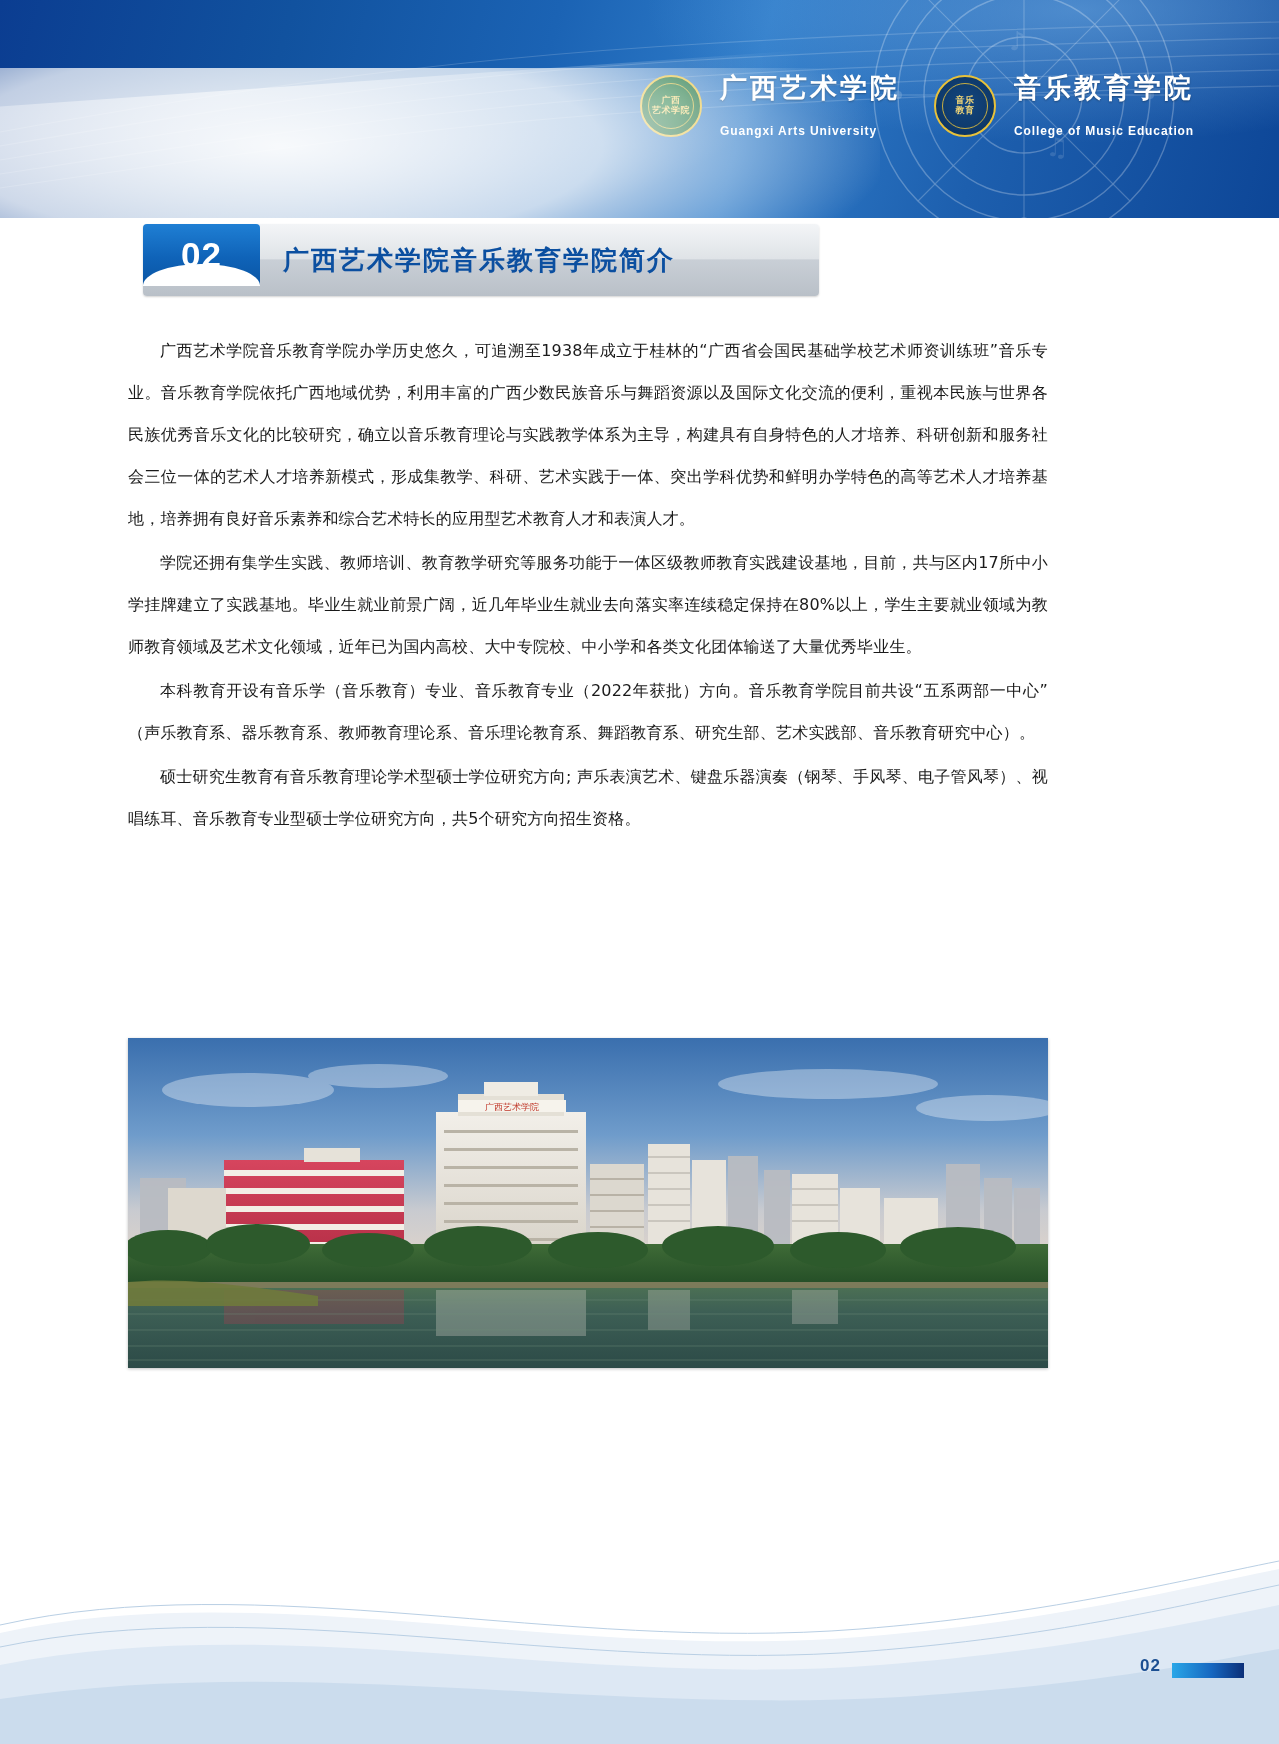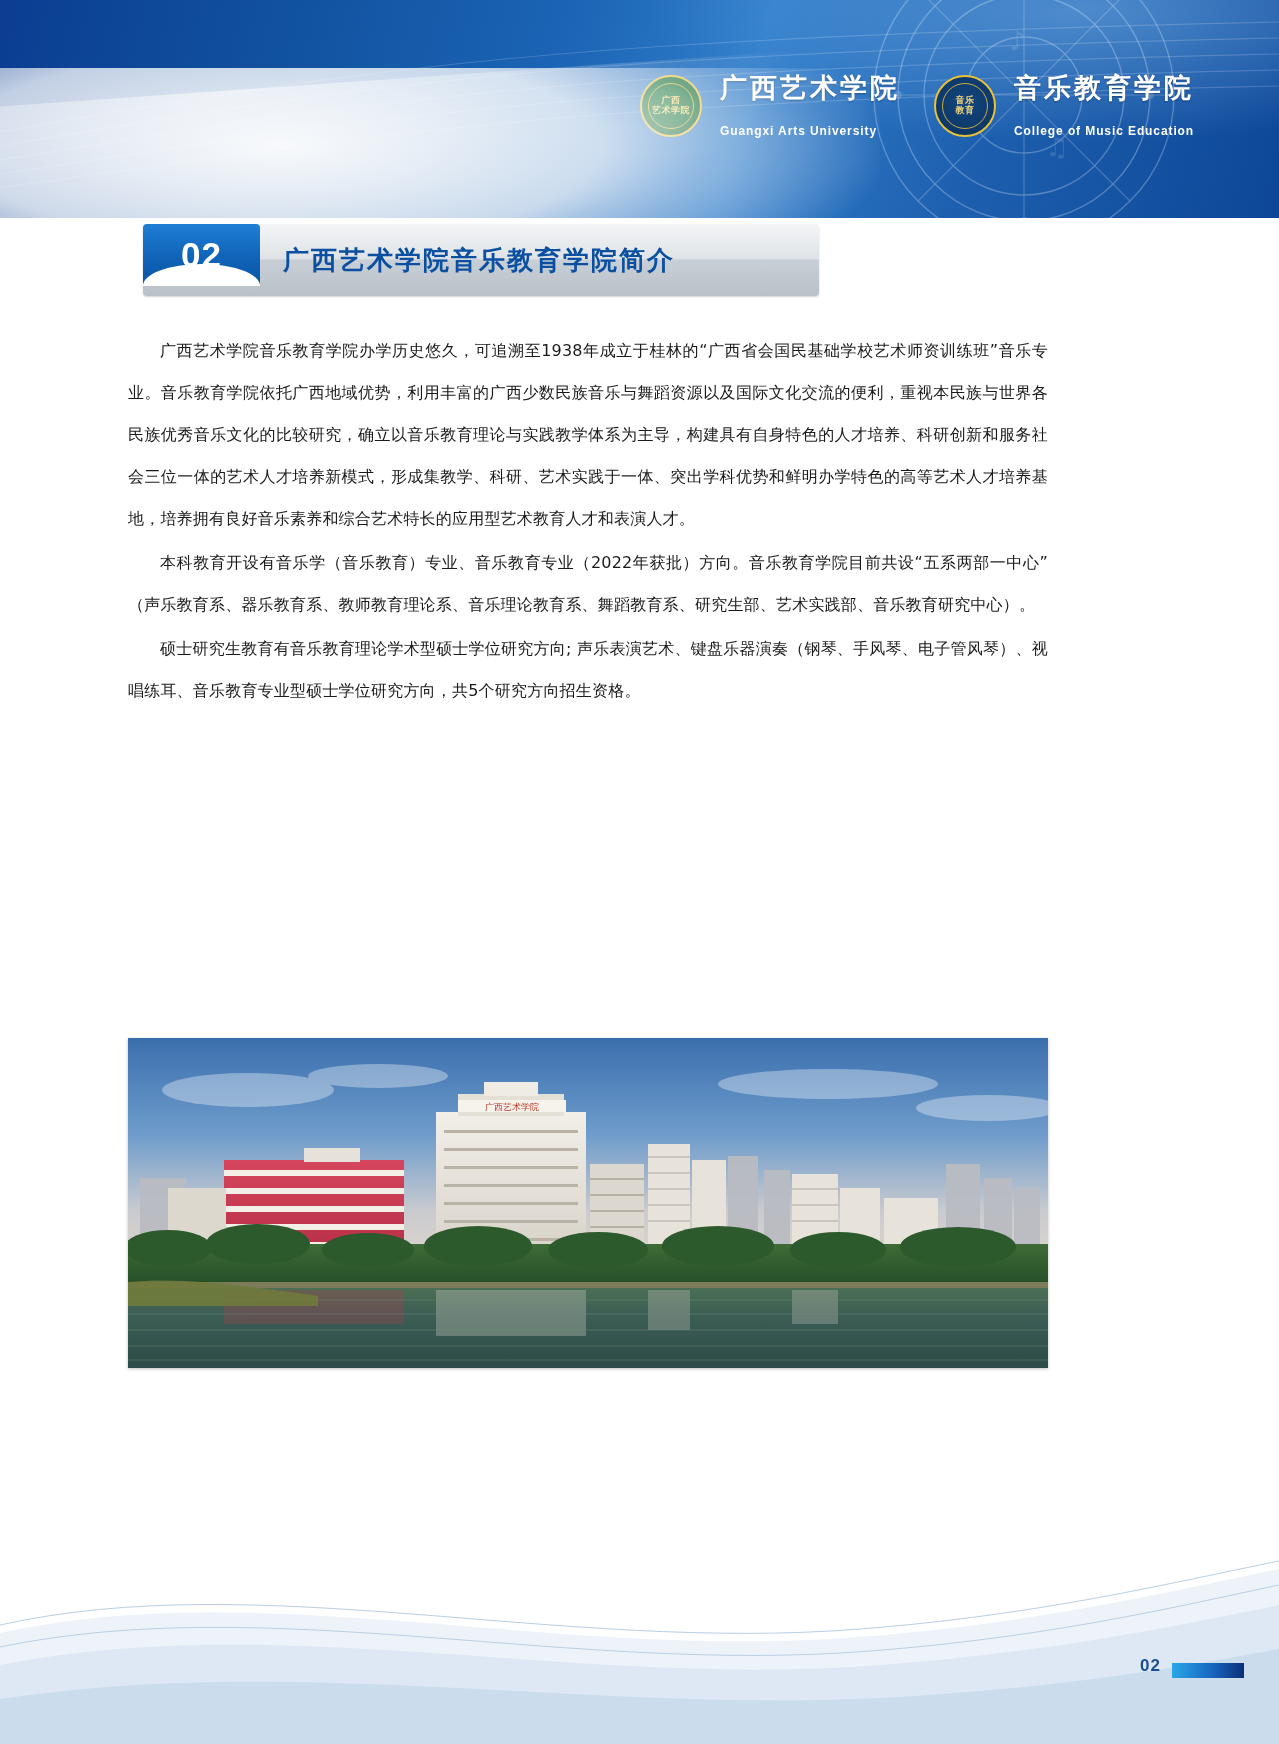--- a/index.html
+++ b/index.html
@@ -271,20 +271,21 @@
   </div>
 
   <div class="section-header">
     <div class="section-bar"></div>
     <div class="section-num">02</div>
     <div class="section-title">广西艺术学院音乐教育学院简介</div>
   </div>
 
   <div class="content">
     <p class="para">广西艺术学院音乐教育学院办学历史悠久，可追溯至1938年成立于桂林的“广西省会国民基础学校艺术师资训练班”音乐专业。音乐教育学院依托广西地域优势，利用丰富的广西少数民族音乐与舞蹈资源以及国际文化交流的便利，重视本民族与世界各民族优秀音乐文化的比较研究，确立以音乐教育理论与实践教学体系为主导，构建具有自身特色的人才培养、科研创新和服务社会三位一体的艺术人才培养新模式，形成集教学、科研、艺术实践于一体、突出学科优势和鲜明办学特色的高等艺术人才培养基地，培养拥有良好音乐素养和综合艺术特长的应用型艺术教育人才和表演人才。</p>
+    <p class="para">学院还拥有集学生实践、教师培训、教育教学研究等服务功能于一体区级教师教育实践建设基地，目前，共与区内17所中小学挂牌建立了实践基地。毕业生就业前景广阔，近几年毕业生就业去向落实率连续稳定保持在80%以上，学生主要就业领域为教师教育领域及艺术文化领域，近年已为国内高校、大中专院校、中小学和各类文化团体输送了大量优秀毕业生。</p>
     <p class="para">本科教育开设有音乐学（音乐教育）专业、音乐教育专业（2022年获批）方向。音乐教育学院目前共设“五系两部一中心”（声乐教育系、器乐教育系、教师教育理论系、音乐理论教育系、舞蹈教育系、研究生部、艺术实践部、音乐教育研究中心）。</p>
     <p class="para">硕士研究生教育有音乐教育理论学术型硕士学位研究方向; 声乐表演艺术、键盘乐器演奏（钢琴、手风琴、电子管风琴）、视唱练耳、音乐教育专业型硕士学位研究方向，共5个研究方向招生资格。</p>
   </div>
 
   <div class="photo">
     <svg width="920" height="330" viewBox="0 0 920 330">
       <defs>
         <linearGradient id="sky" x1="0" y1="0" x2="0" y2="1">
           <stop offset="0%" stop-color="#3a6fae"></stop>
           <stop offset="45%" stop-color="#6f9ccb"></stop>

